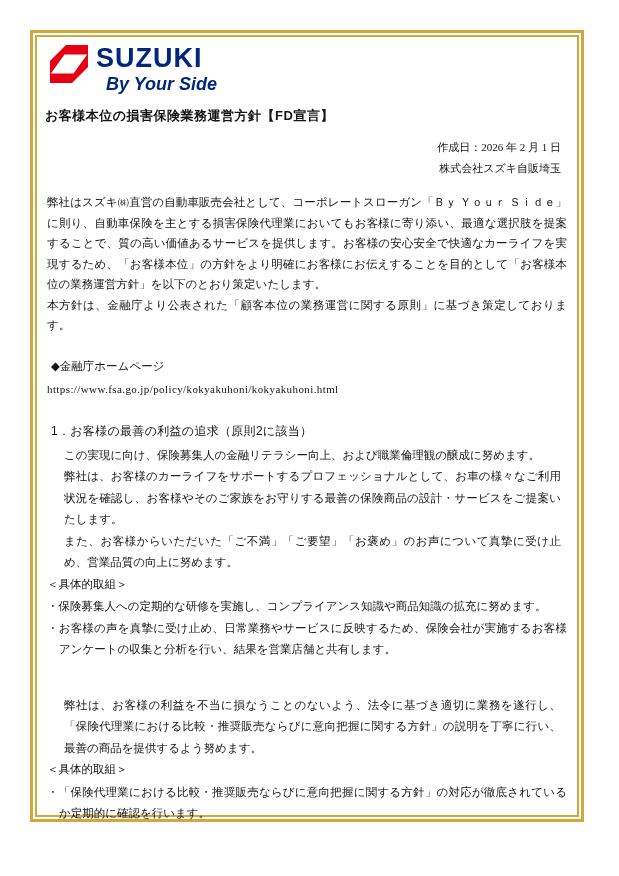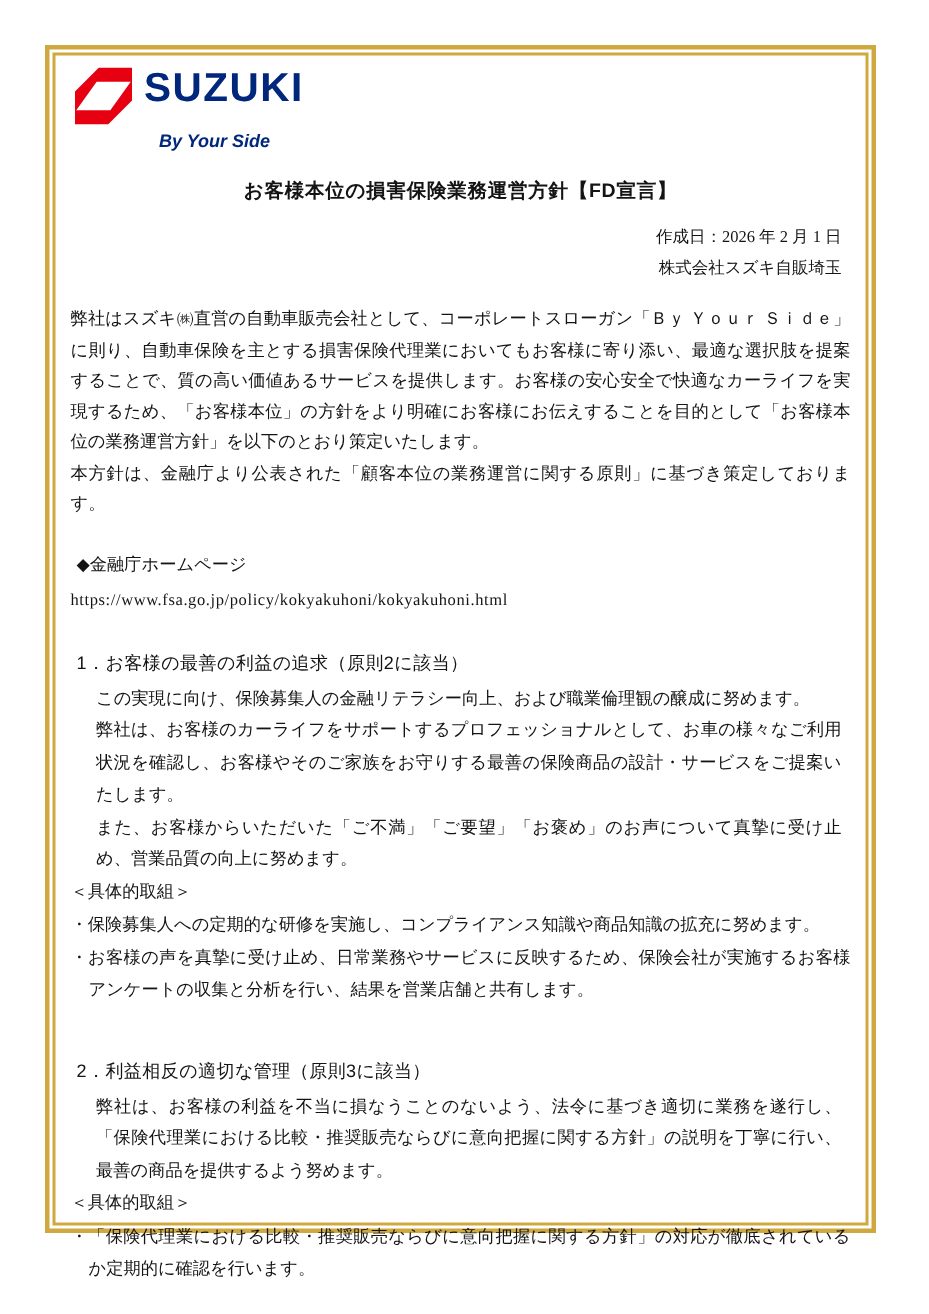--- a/index.html
+++ b/index.html
@@ -24,26 +24,26 @@
   .logo{display:flex;align-items:flex-start;margin:4px 0 0 4px;height:46px;}
   .logo-mark{width:40px;height:38px;flex:0 0 auto;}
   .logo-text{margin-left:7px;display:flex;flex-direction:column;}
   .brand{
     font-family:"Liberation Sans","DejaVu Sans",sans-serif;
     font-weight:bold;font-size:27px;line-height:26px;letter-spacing:1px;
     color:#01277D;
   }
   .tagline{
     font-family:"Liberation Sans","DejaVu Sans",sans-serif;
-    font-weight:bold;font-style:italic;font-size:12px;line-height:14px;
-    color:#01277D;margin:16px 0 0 10px;
+    font-weight:bold;font-style:italic;font-size:18px;line-height:14px;
+    color:#01277D;margin:6px 0 0 10px;
   }
   
   .doc-title{
-    margin-top:27px;text-align:center;font-weight:bold;font-size:13px;
+    margin-top:16px;text-align:left;font-weight:bold;font-size:13px;
     font-family:"Liberation Sans","DejaVu Sans",sans-serif;letter-spacing:0.5px;
   }
   .meta{margin:12px 8px 0 0;text-align:right;font-size:11px;line-height:21px;}
   
   .intro{margin:13px 2px 0 2px;font-size:11.5px;line-height:20.5px;text-align:justify;}
   .intro p{margin:0;}
   .fsa{margin:20px 2px 0 6px;font-size:11.5px;line-height:20px;}
   .fsa-url{margin:3px 0 0 -4px;font-size:11px;letter-spacing:0.4px;}
   .section{margin:0 2px 0 6px;}
   .section-1{margin-top:24px;}
@@ -107,21 +107,20 @@
           <p>また、お客様からいただいた「ご不満」「ご要望」「お褒め」のお声について真摯に受け止め、営業品質の向上に努めます。</p>
         </div>
         <div class="initiatives">
           <p class="initiatives-label">＜具体的取組＞</p>
           <p class="bullet">・保険募集人への定期的な研修を実施し、コンプライアンス知識や商品知識の拡充に努めます。</p>
           <p class="bullet">・お客様の声を真摯に受け止め、日常業務やサービスに反映するため、保険会社が実施するお客様アンケートの収集と分析を行い、結果を営業店舗と共有します。</p>
         </div>
       </div>
 
       <div class="section section-2">
-        <div class="section-heading">2．利益相反の適切な管理（原則3に該当）</div>
         <div class="section-body">
           <p>弊社は、お客様の利益を不当に損なうことのないよう、法令に基づき適切に業務を遂行し、「保険代理業における比較・推奨販売ならびに意向把握に関する方針」の説明を丁寧に行い、最善の商品を提供するよう努めます。</p>
         </div>
         <div class="initiatives">
           <p class="initiatives-label">＜具体的取組＞</p>
           <p class="bullet">・「保険代理業における比較・推奨販売ならびに意向把握に関する方針」の対応が徹底されているか定期的に確認を行います。</p>
         </div>
       </div>
 
     </div>

